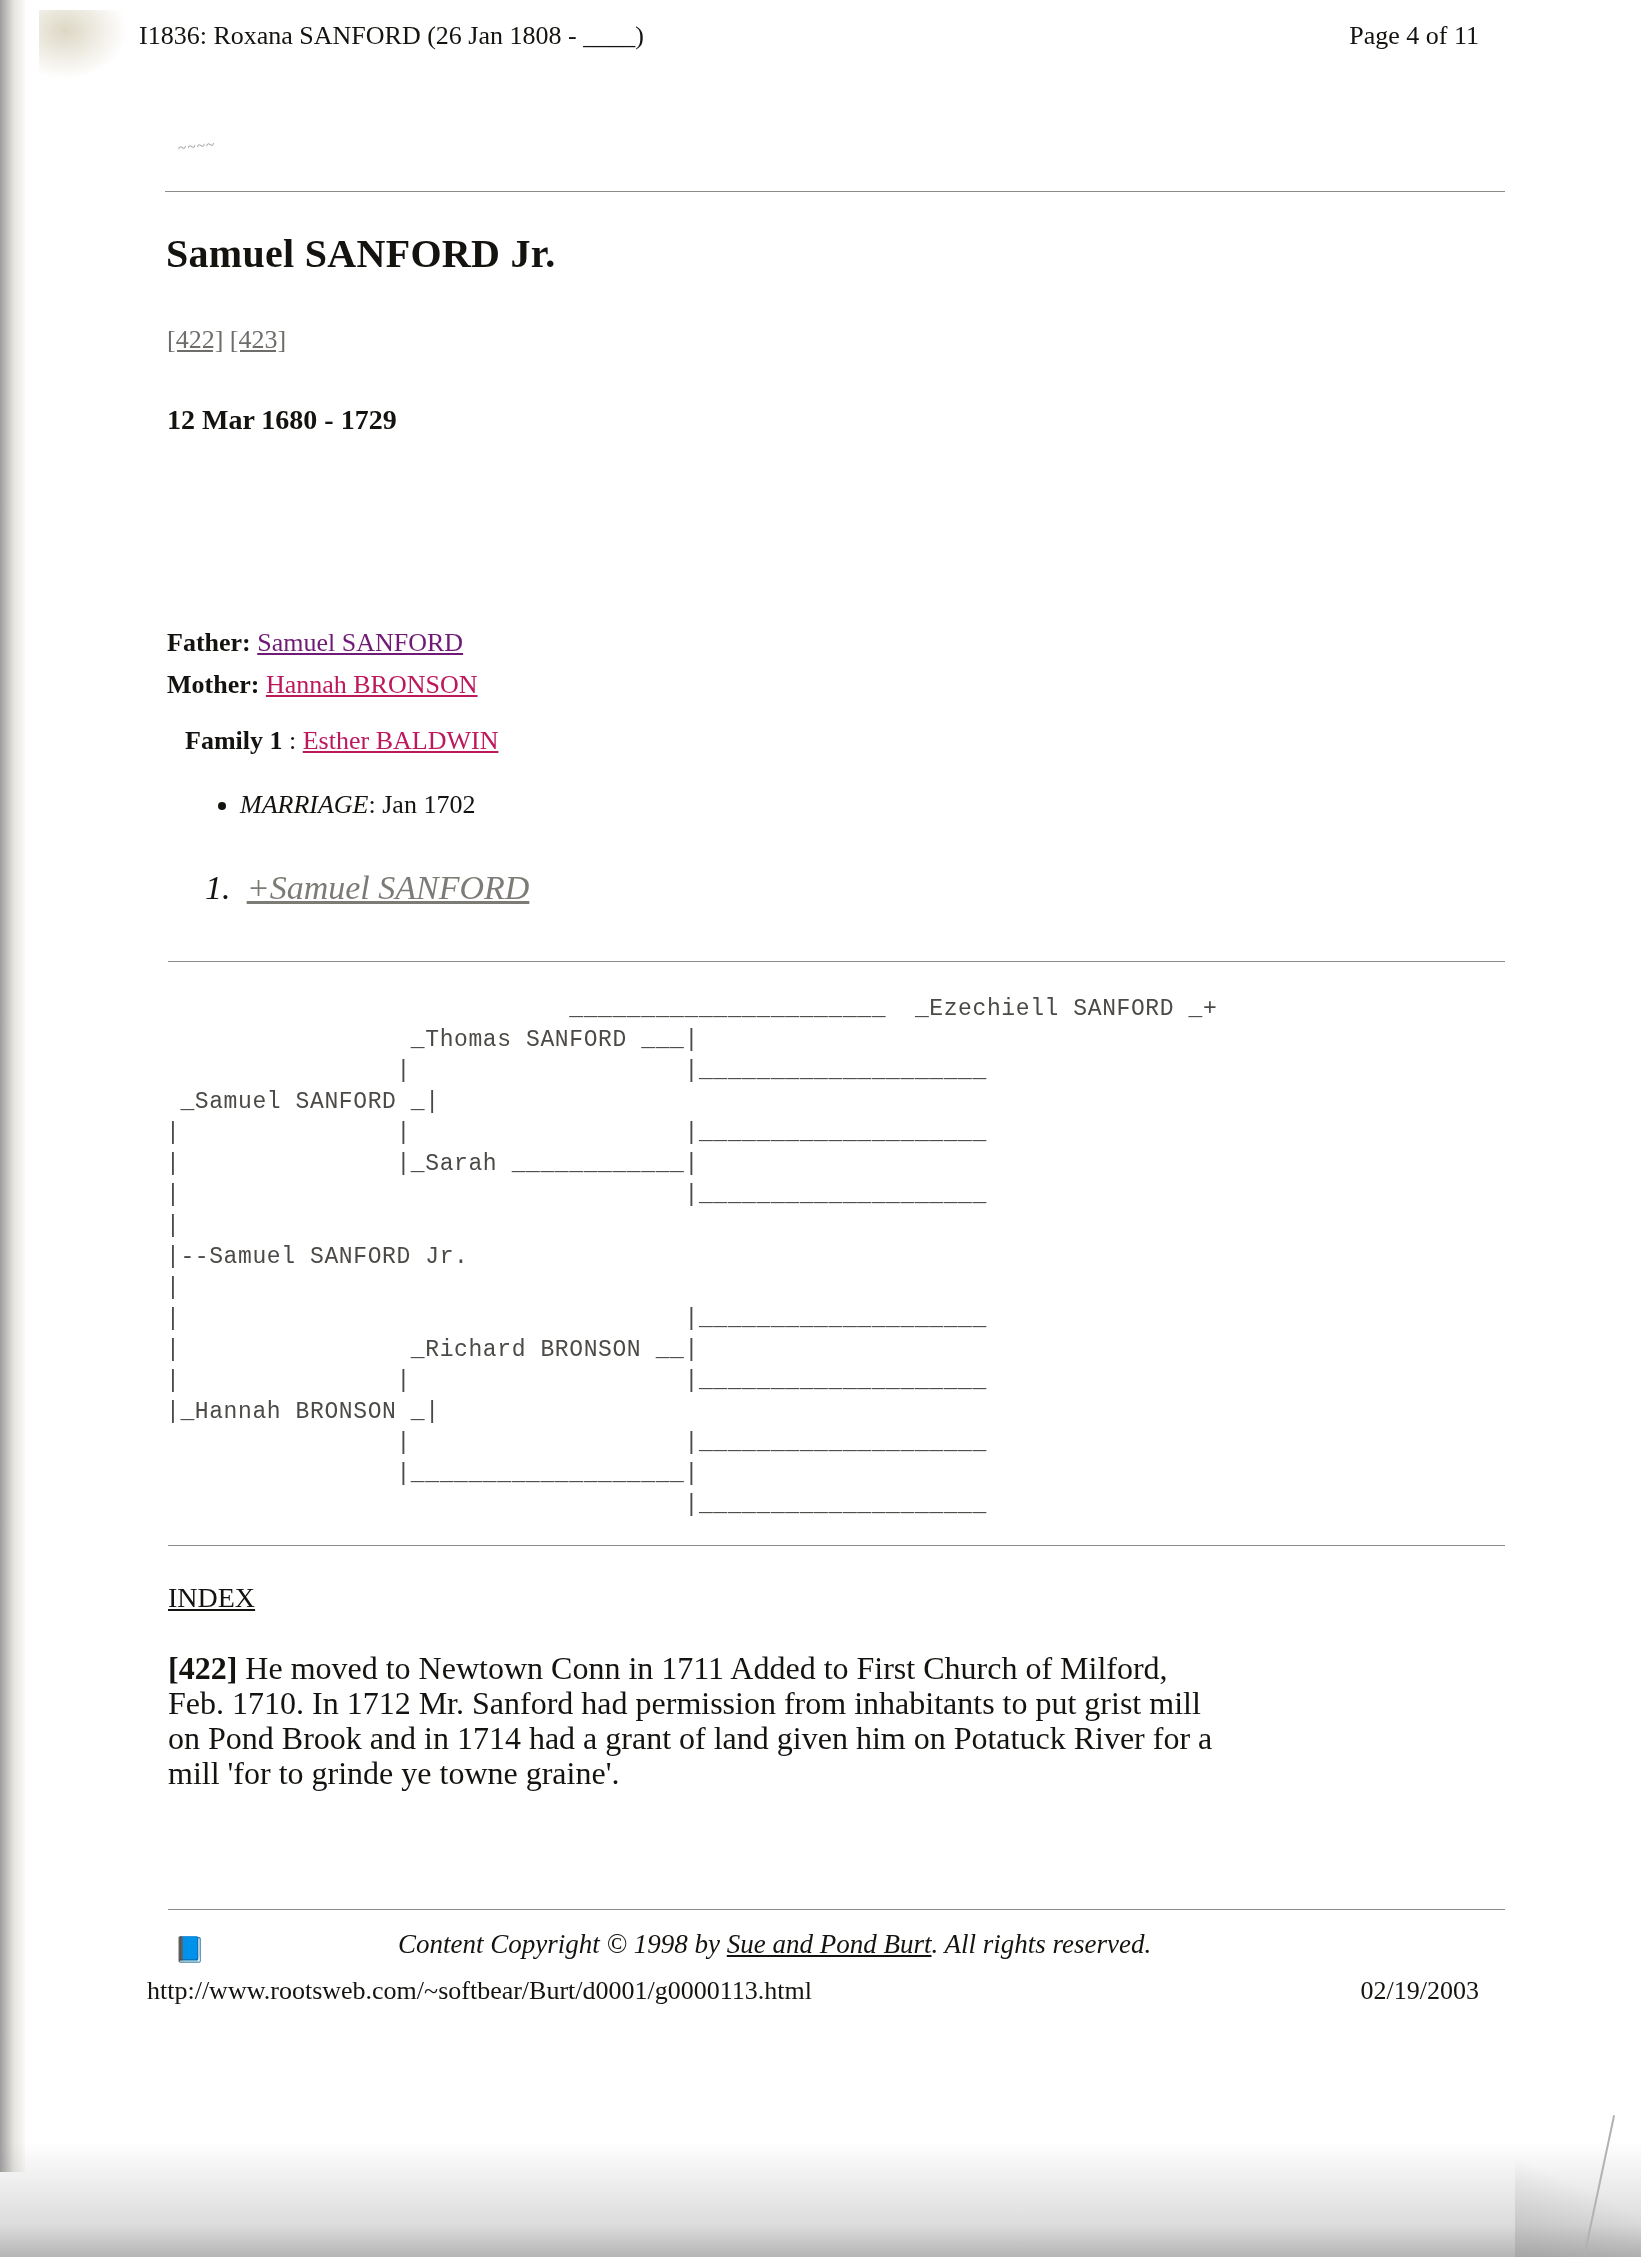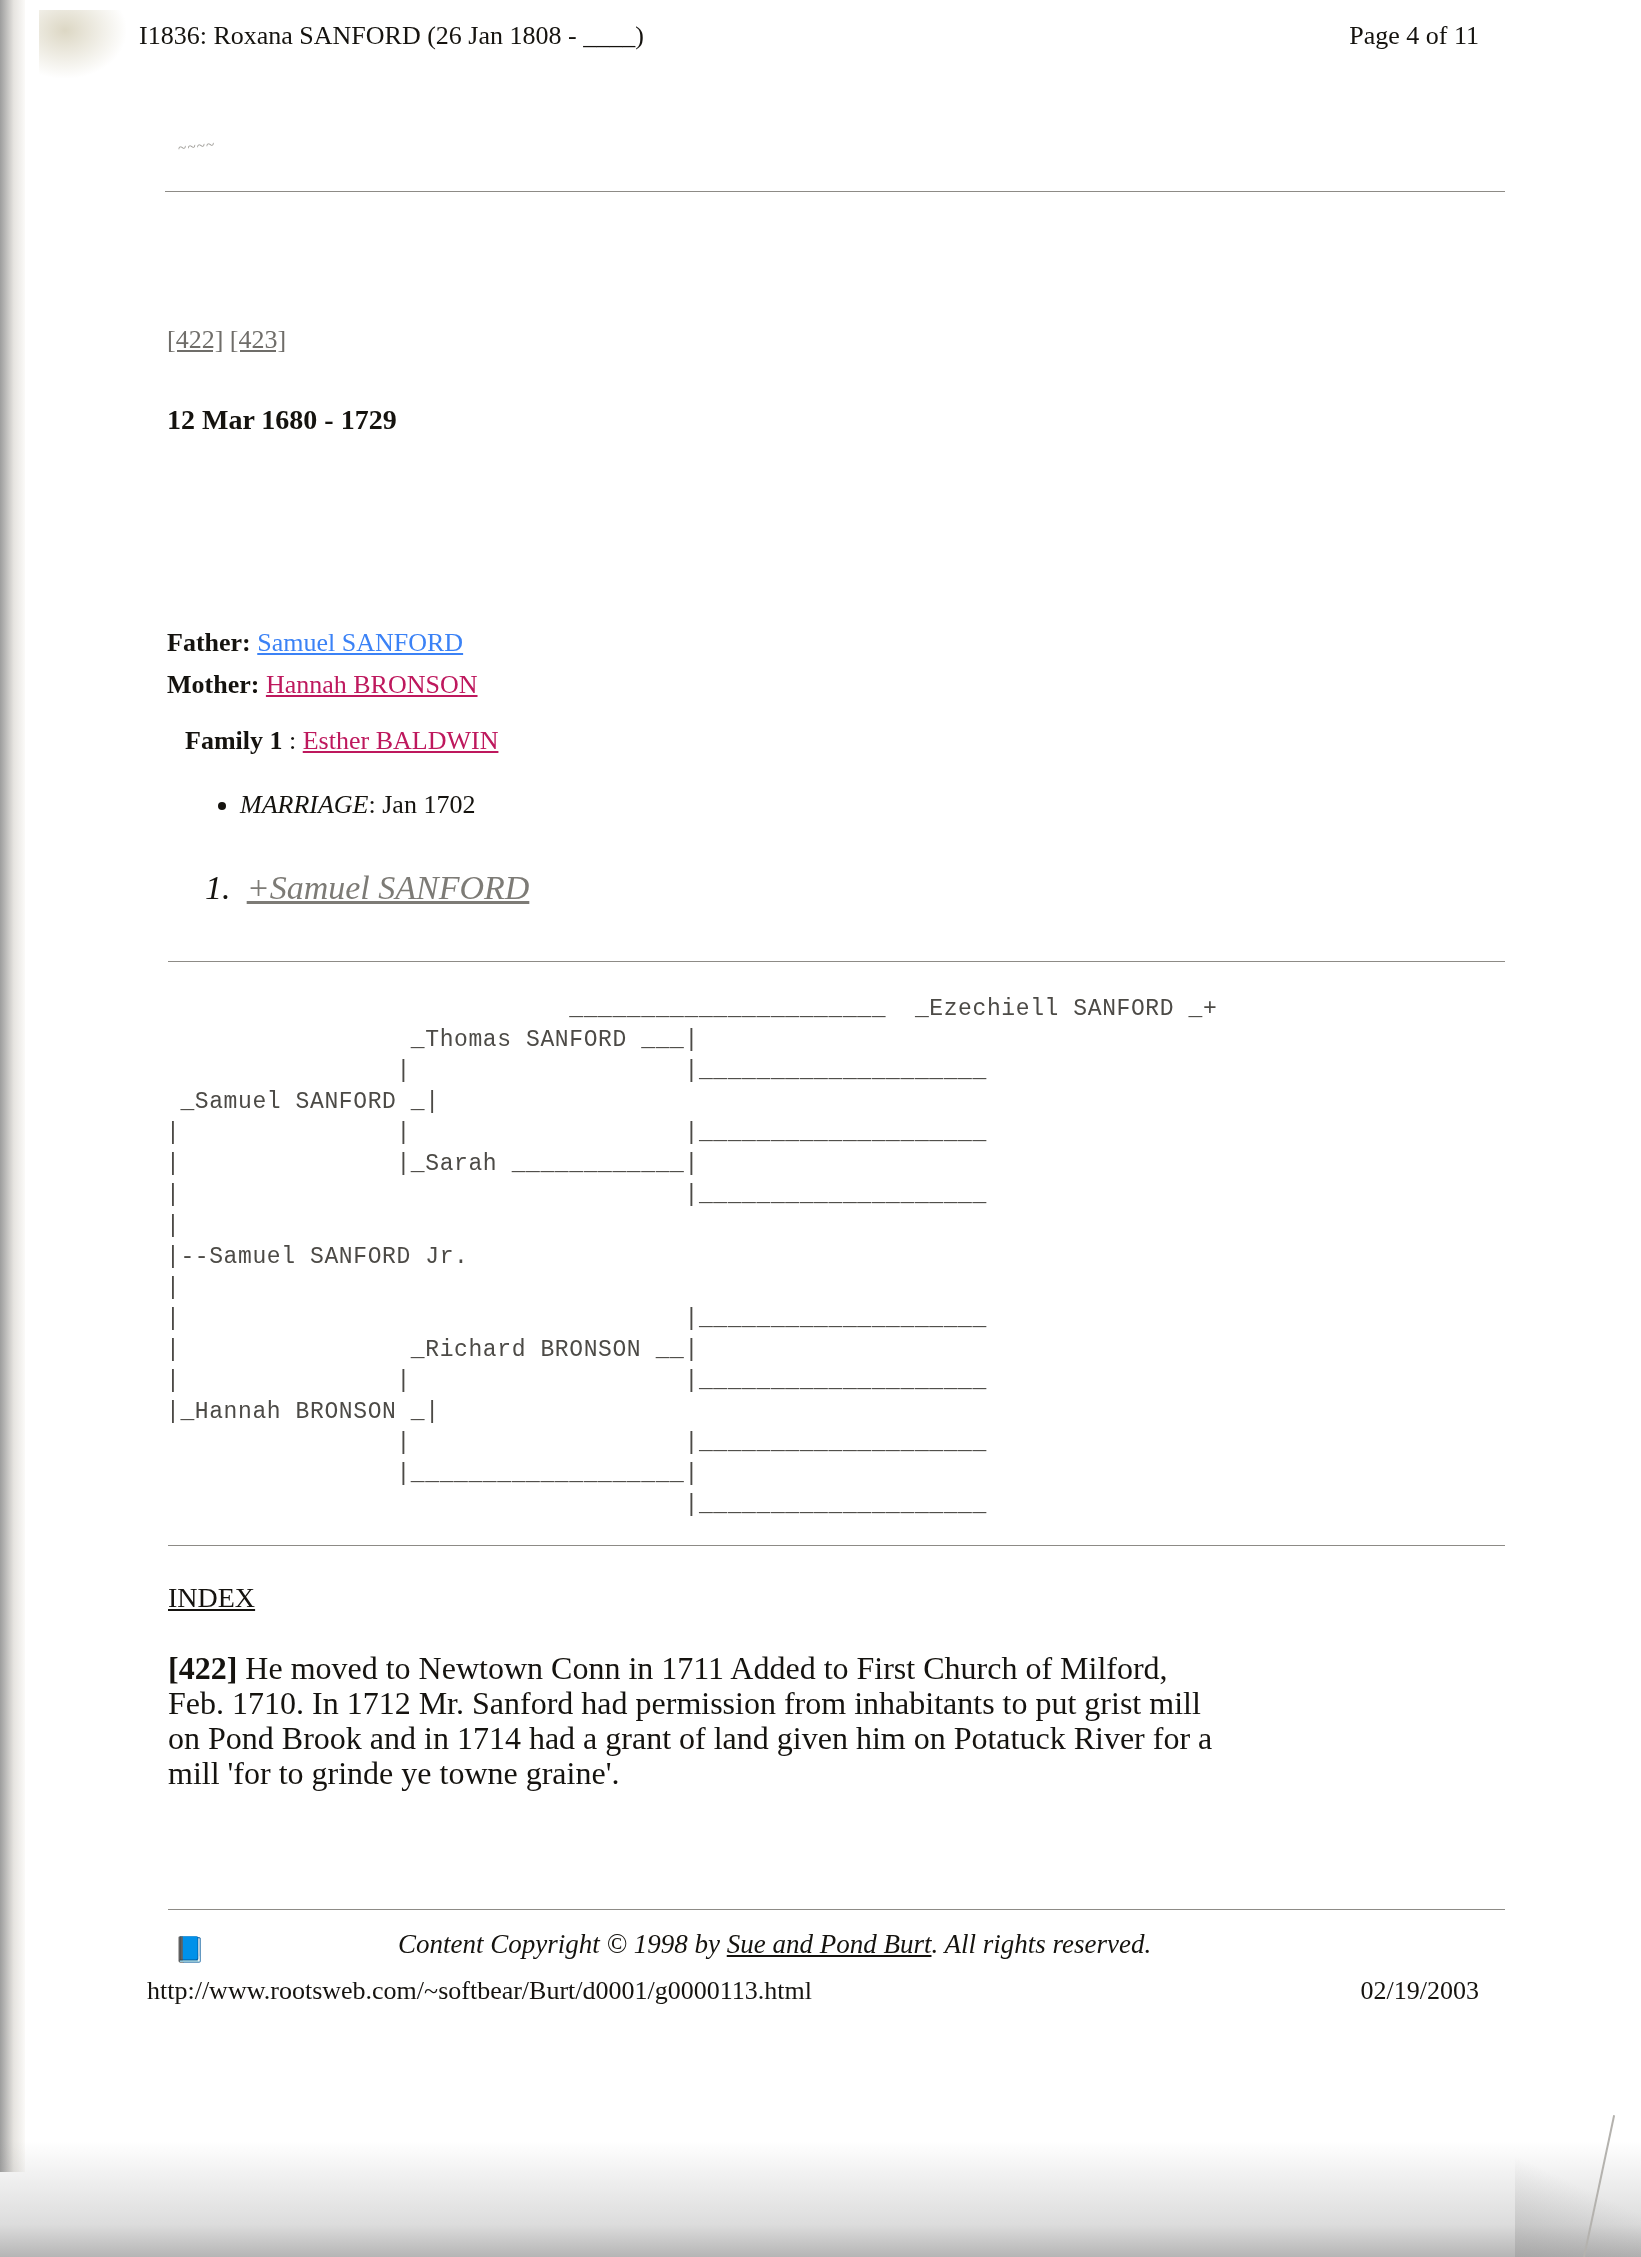--- a/index.html
+++ b/index.html
@@ -121,21 +121,21 @@
   ul.facts li { padding-left: 5.8px; }
   ul.facts em { font-style: italic; }
 
   .parents {
     position: absolute;
     left: 155px; top: 622px;
     font-size: 26px;
     line-height: 42px;
   }
   .parents b { font-weight: bold; }
-  .lnk-gray { color: #3b82f6; text-decoration: underline; }
+  .lnk-gray { color: #701a75; text-decoration: underline; }
   .lnk-dark { color: #be185d; text-decoration: underline; }
 
   .family {
     position: absolute;
     left: 155px; top: 726px;
     font-size: 26px;
   }
   .family b { font-weight: bold; margin-left: 18px; }
 
   ul.marr {
@@ -225,20 +225,21 @@
 
   <div class="content">
 
     <div class="hdr hdr-left">I1836: Roxana SANFORD (26 Jan 1808 - ____)</div>
     <div class="hdr hdr-right">Page 4 of 11</div>
 
     <div class="scribble">~~~~</div>
 
     <div class="rule r1"></div>
 
+    <h1 class="title">Samuel SANFORD Jr.</h1>
 
     <div class="refs">
       <span class="rf">[422]</span>
       <span class="rf">[423]</span>
     </div>
 
     <div class="dates">12 Mar 1680 - 1729</div>
 
 
     <div class="parents">

